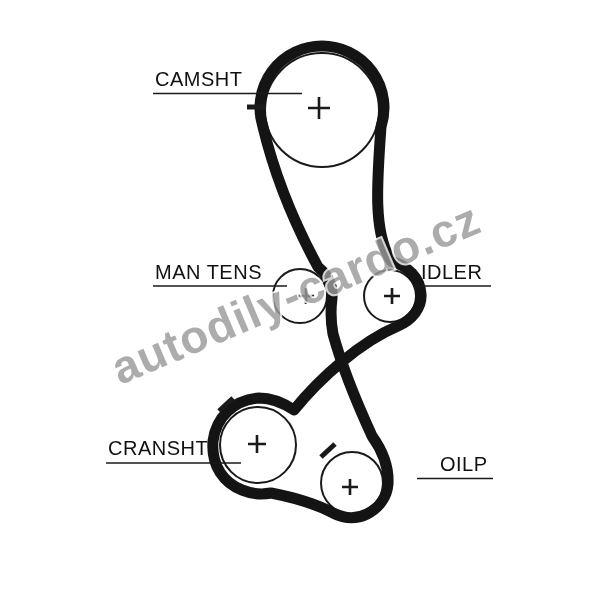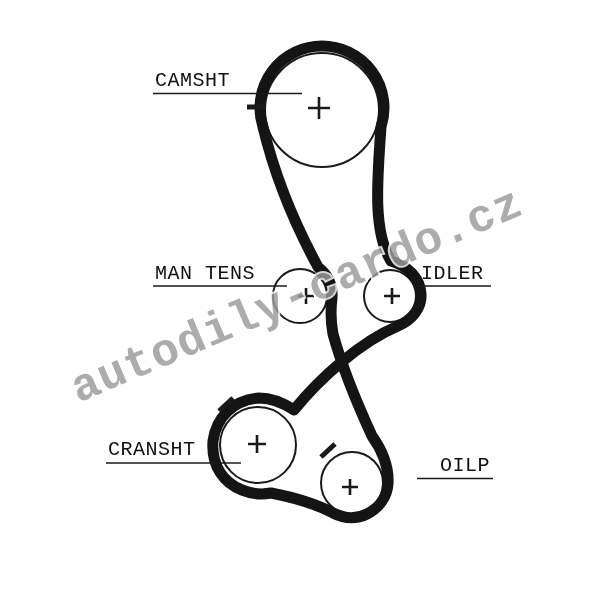--- a/index.html
+++ b/index.html
@@ -1,18 +1,18 @@
 <!DOCTYPE html>
 <html><head>
 <meta charset="utf-8">
 <style>
   html,body{margin:0;padding:0;background:#ffffff;}
   .stage{
     width:600px;height:589px;position:relative;background:#ffffff;
-    font-family:Liberation Mono, monospace;overflow:hidden;
+    font-family:Liberation Sans, sans-serif;overflow:hidden;
   }
   svg{display:block;}
   .pulley-circle{fill:none;stroke:#1a1a1a;stroke-width:2;}
   .belt{fill:none;stroke:#141414;stroke-width:11;stroke-linejoin:round;stroke-linecap:round;}
   .label-text{font-size:20px;letter-spacing:0.5px;fill:#111111;}
   .leader{stroke:#1a1a1a;stroke-width:1.6;}
   .plus{stroke:#1a1a1a;stroke-width:2.6;fill:none;}
   .dash-mark{stroke:#1a1a1a;stroke-width:5;stroke-linecap:butt;}
   .watermark{
     font-size:46px;font-weight:700;letter-spacing:1px;

